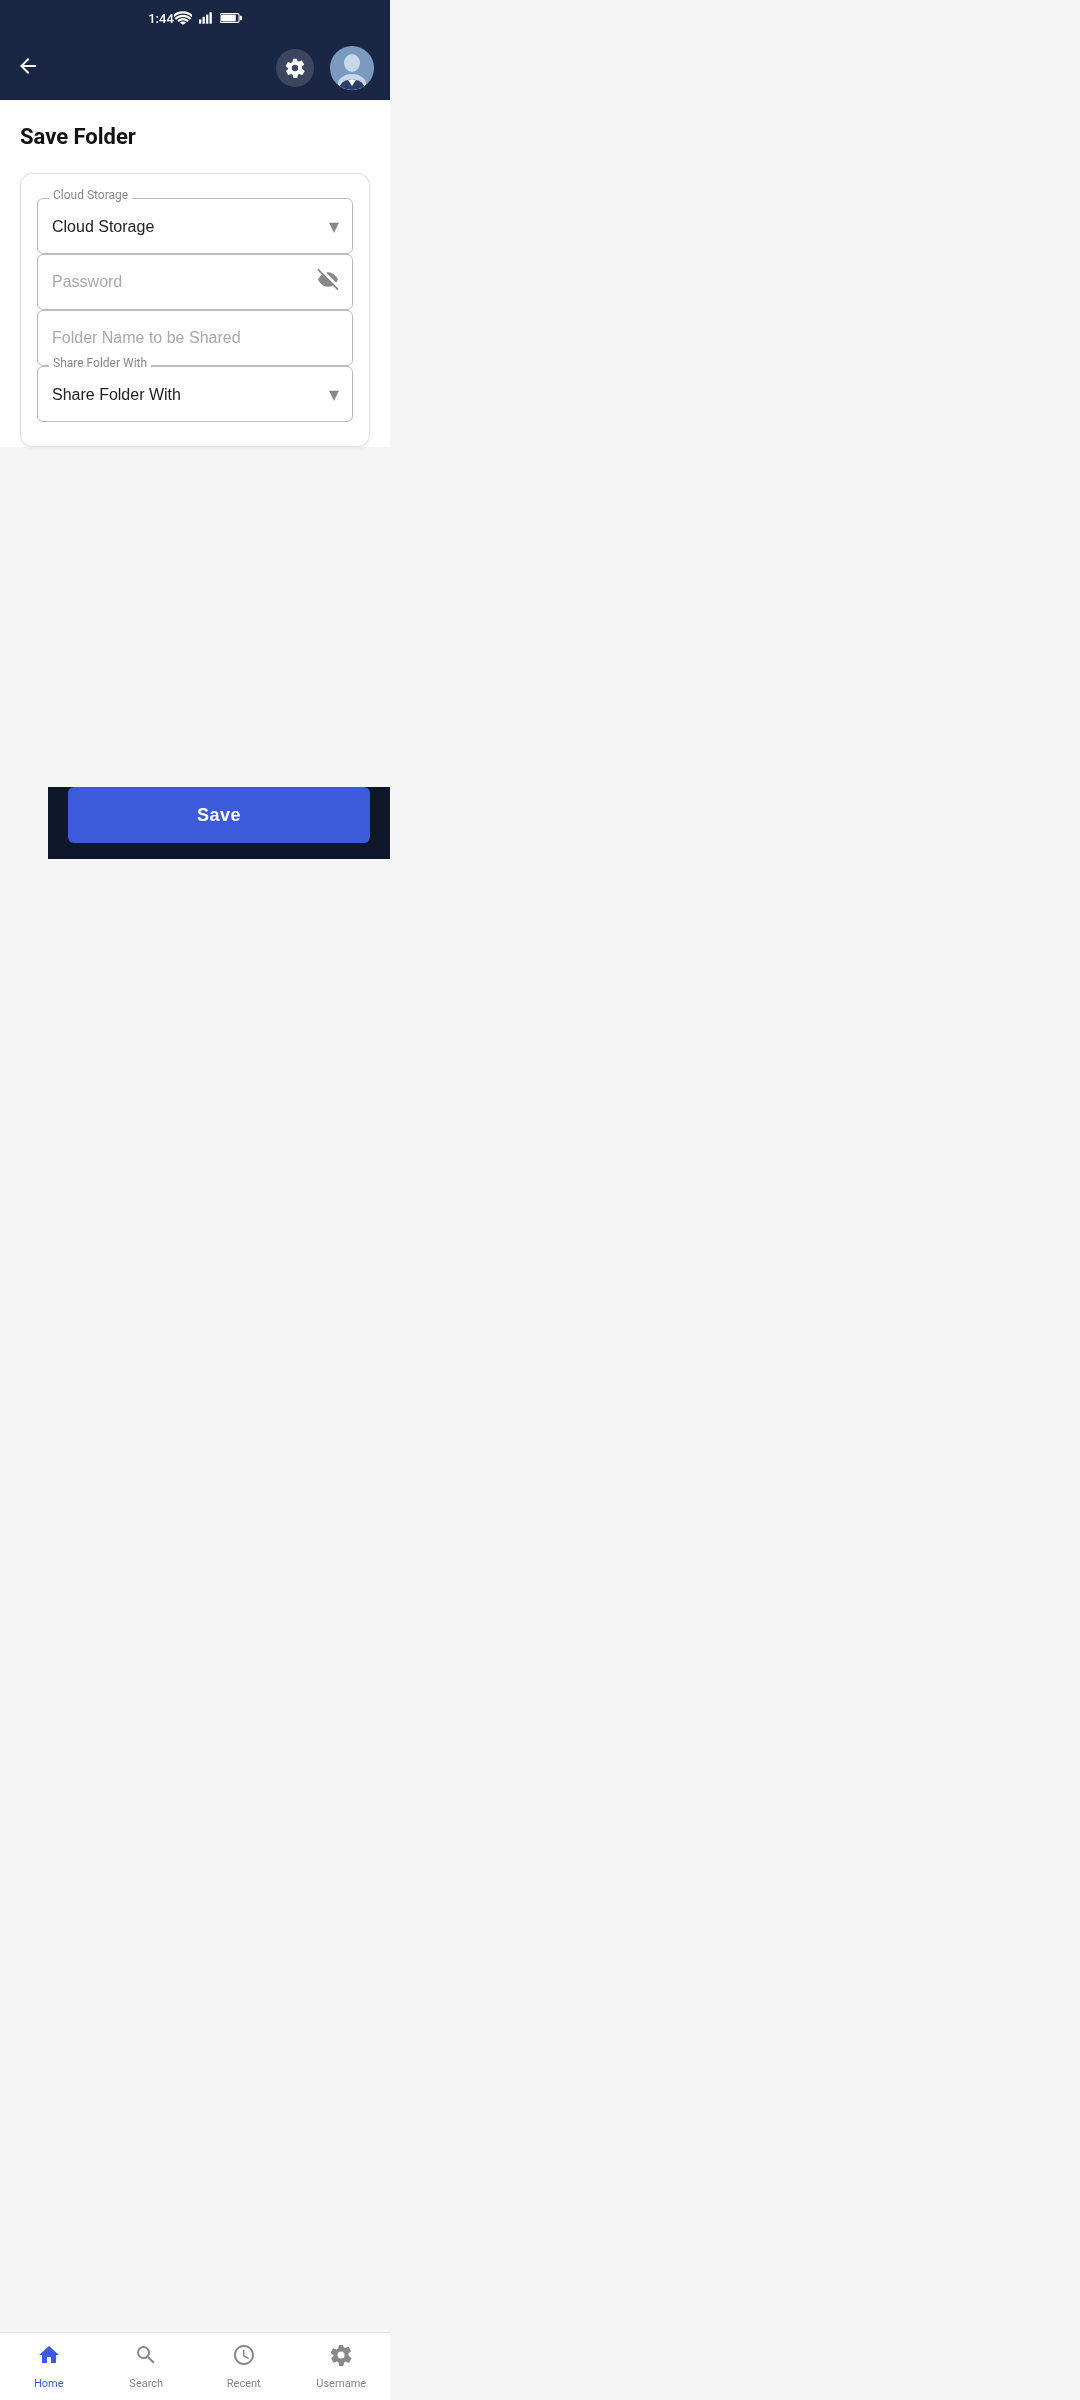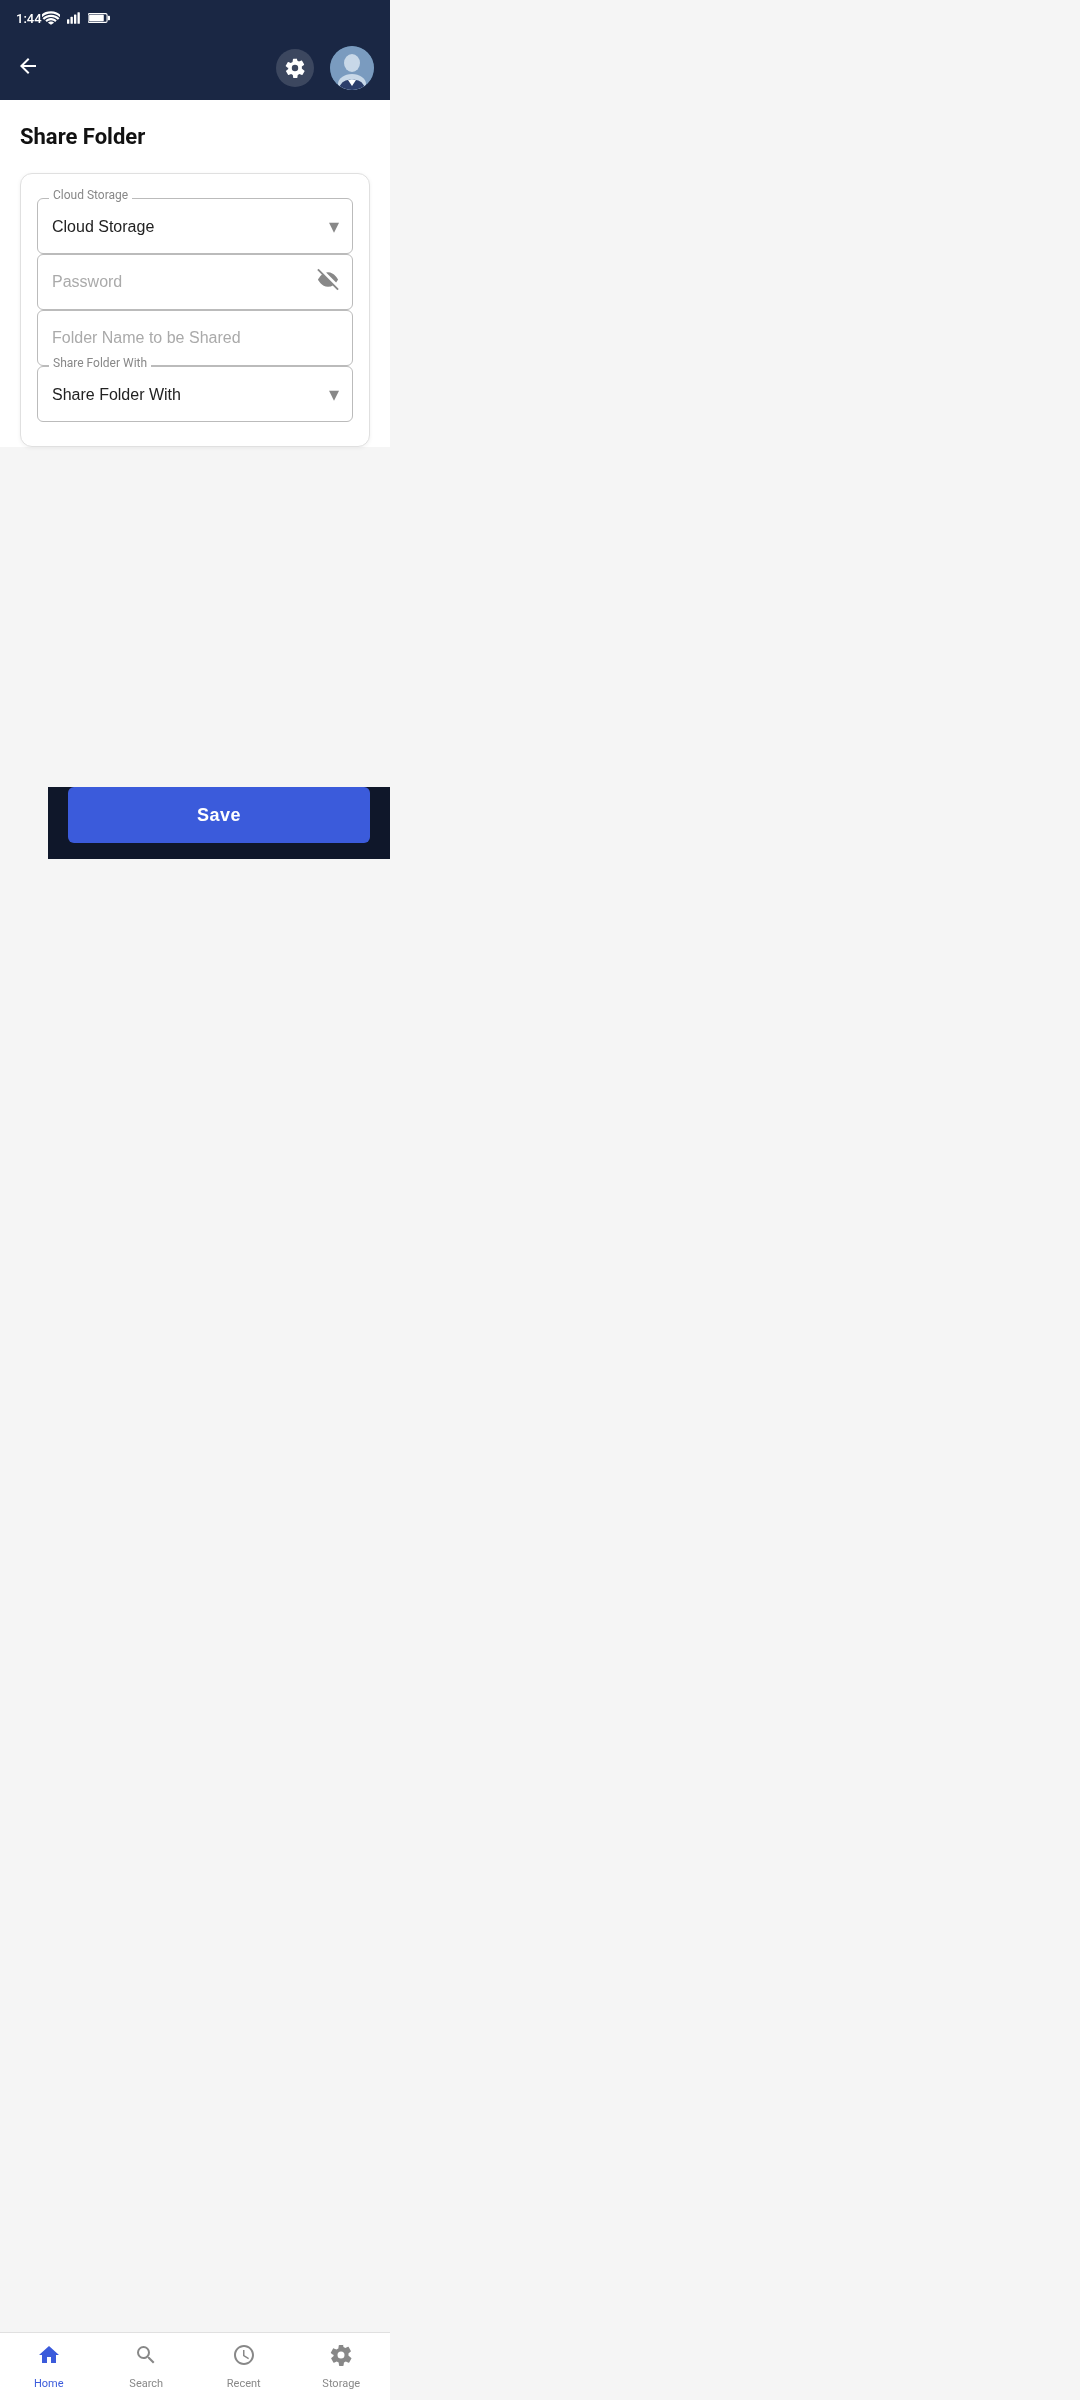--- a/index.html
+++ b/index.html
@@ -13,21 +13,21 @@
       overflow-x: hidden;
     }
 
     
     .status-bar {
       background: #1a2744;
       color: #fff;
       height: 36px;
       display: flex;
       align-items: center;
-      justify-content: flex-start;
+      justify-content: center;
       padding: 1px 16px;
       font-size: 13px;
       font-weight: 500;
     }
     .status-left { display: flex; align-items: center; gap: 6px; }
     .status-right { display: flex; align-items: center; gap: 6px; }
 
     
     .app-bar {
       background: #1a2744;
@@ -259,21 +259,21 @@
         <ellipse cx="22" cy="38" rx="14" ry="10" fill="#c8d8e8"></ellipse>
 
         <path d="M8 44 Q12 32 22 34 Q32 32 36 44Z" fill="#2c3e6b"></path>
         <path d="M18 34 L22 40 L26 34" fill="white"></path>
       </svg>
     </div>
   </div>
 </div>
 
 <div class="page-content">
-  <h1 class="page-title">Share Folder</h1>
+  <h1 class="page-title">Save Folder</h1>
 
   <div class="form-card">
 
     <div class="field-wrapper">
       <span class="field-label">Cloud Storage</span>
       <select class="select-field"><option>Cloud Storage</option></select>
       <span class="field-icon">▾</span>
     </div>
 
 
@@ -330,15 +330,15 @@
       </svg>
     </span>
     <span class="nav-label">Recent</span>
   </div>
   <div class="nav-item">
     <span class="nav-icon">
       <svg width="24" height="24" viewBox="0 0 24 24" fill="#888">
         <path d="M12 15.5A3.5 3.5 0 0 1 8.5 12 3.5 3.5 0 0 1 12 8.5a3.5 3.5 0 0 1 3.5 3.5 3.5 3.5 0 0 1-3.5 3.5m7.43-2.92c.04-.34.07-.69.07-1.08s-.03-.74-.07-1.08l2.32-1.81c.21-.16.27-.46.14-.7l-2.2-3.81c-.13-.24-.41-.32-.65-.24l-2.74 1.1c-.57-.44-1.18-.81-1.86-1.08l-.42-2.9C14.21 2.21 13.95 2 13.65 2h-3.3c-.3 0-.56.21-.6.5l-.42 2.9c-.68.27-1.29.64-1.86 1.08l-2.74-1.1c-.24-.08-.52 0-.65.24l-2.2 3.81c-.14.24-.08.54.14.7l2.32 1.81C4.6 11.26 4.57 11.61 4.57 12s.03.74.07 1.08L2.32 14.89c-.21.16-.27.46-.14.7l2.2 3.81c.13.24.41.32.65.24l2.74-1.1c.57.44 1.18.81 1.86 1.08l.42 2.9c.04.29.3.5.6.5h3.3c.3 0 .56-.21.6-.5l.42-2.9c.68-.27 1.29-.64 1.86-1.08l2.74 1.1c.24.08.52 0 .65-.24l2.2-3.81c.14-.24.08-.54-.14-.7l-2.32-1.81z"></path>
       </svg>
     </span>
-    <span class="nav-label">Storage</span>
+    <span class="nav-label">Username</span>
   </div>
 </nav>
 
 </body></html>

